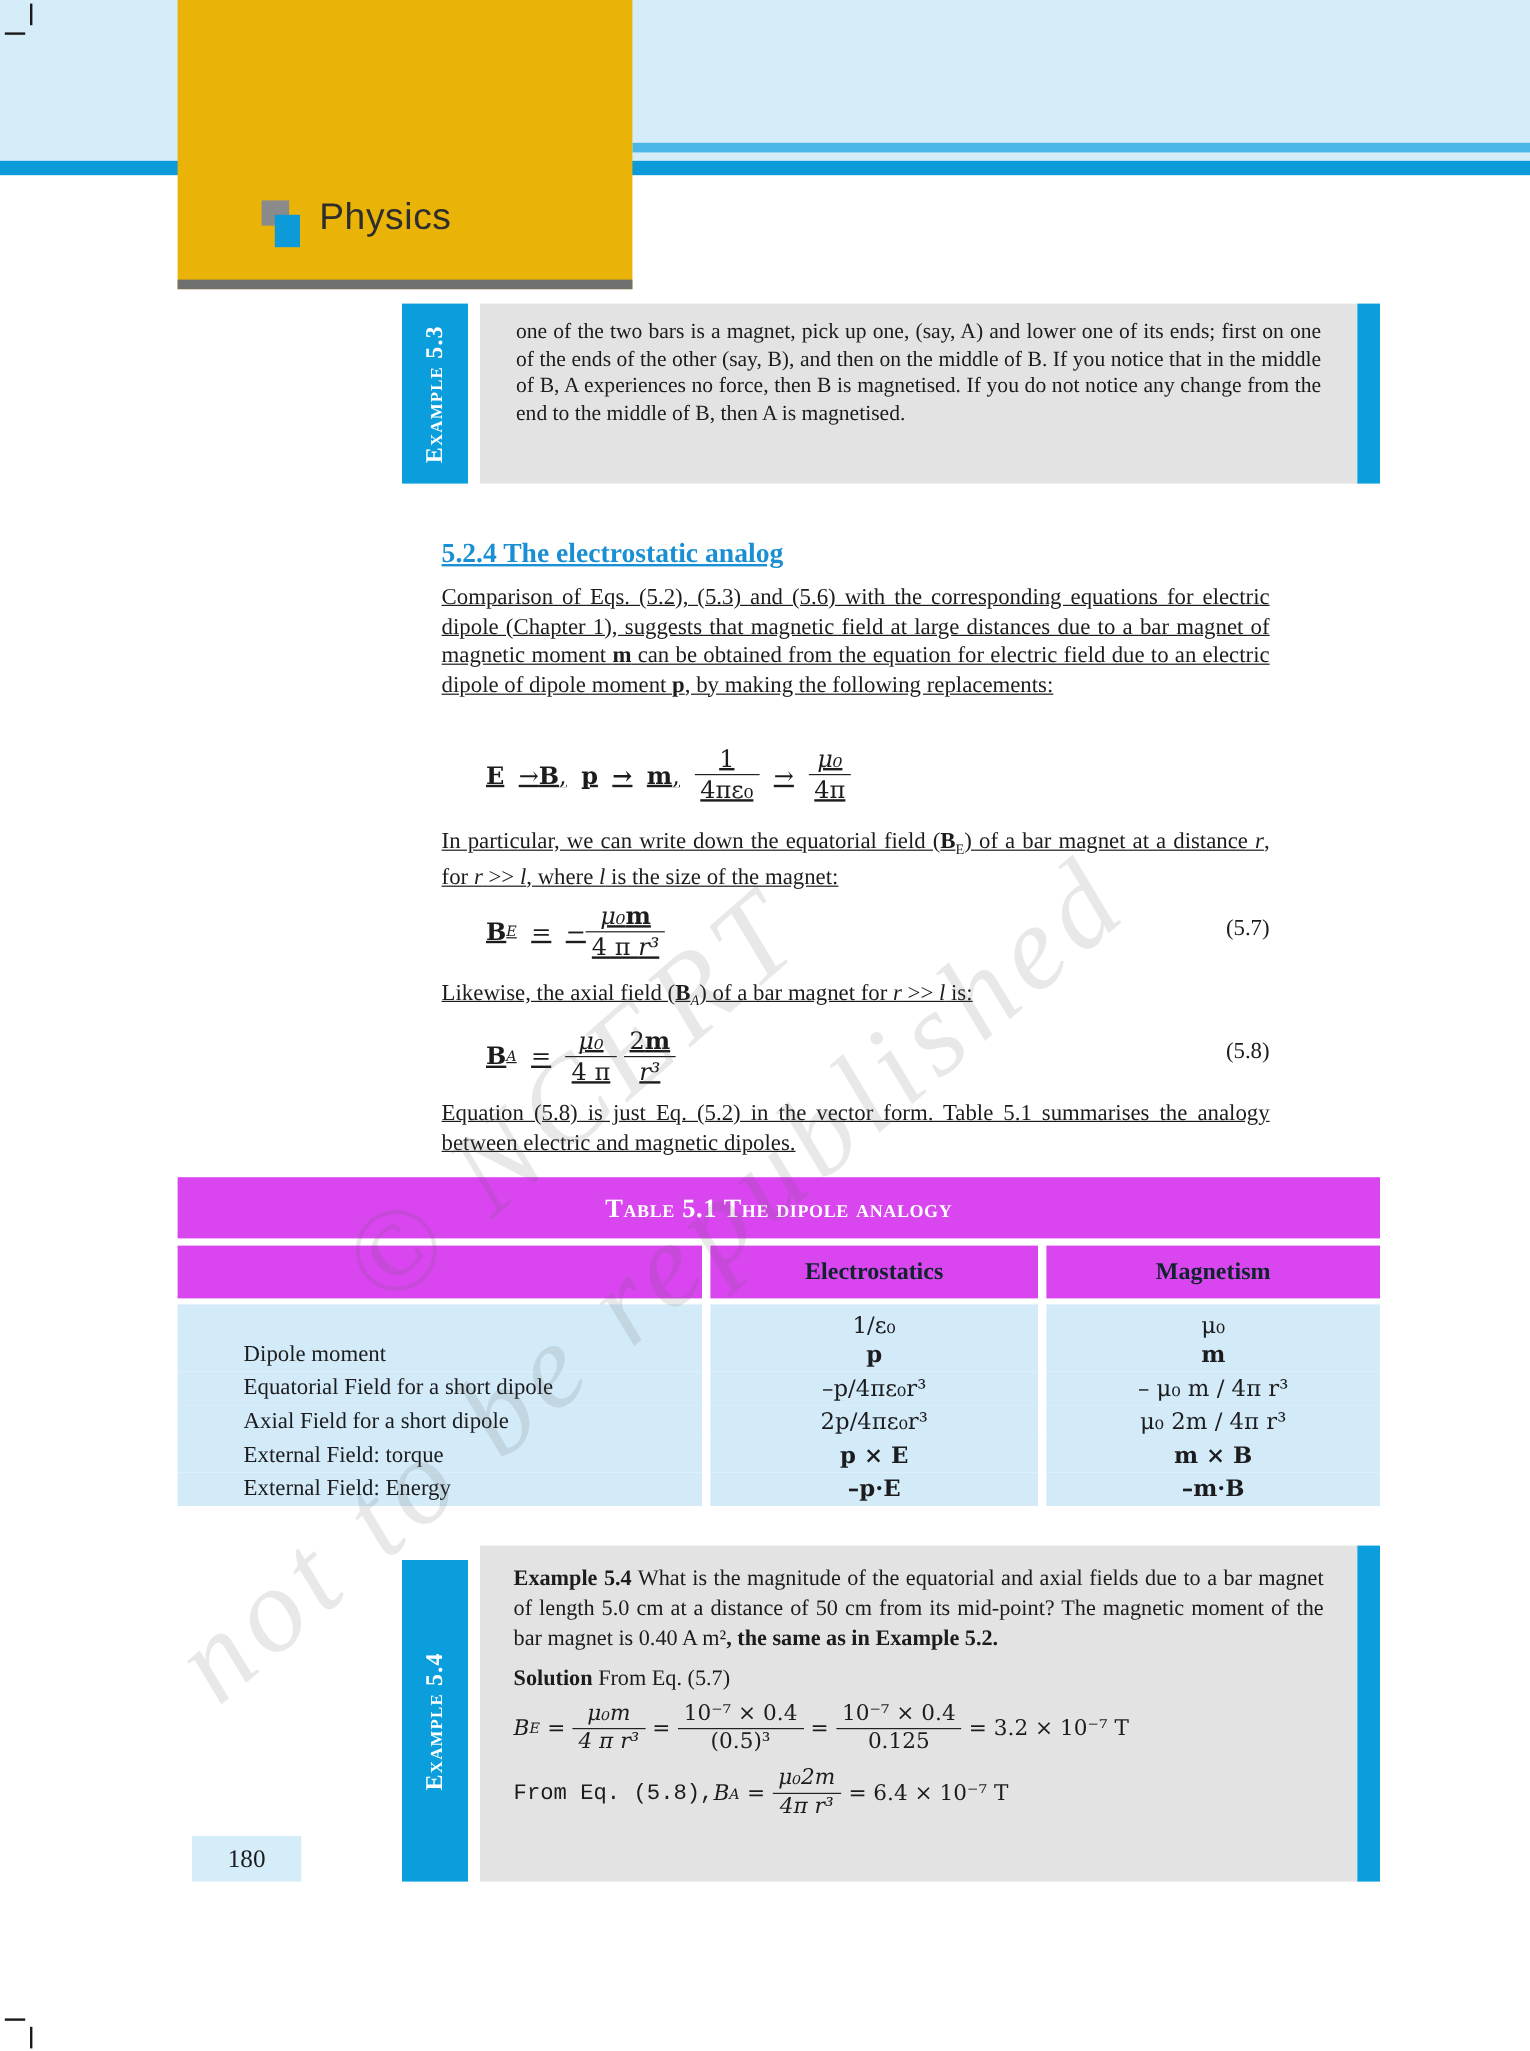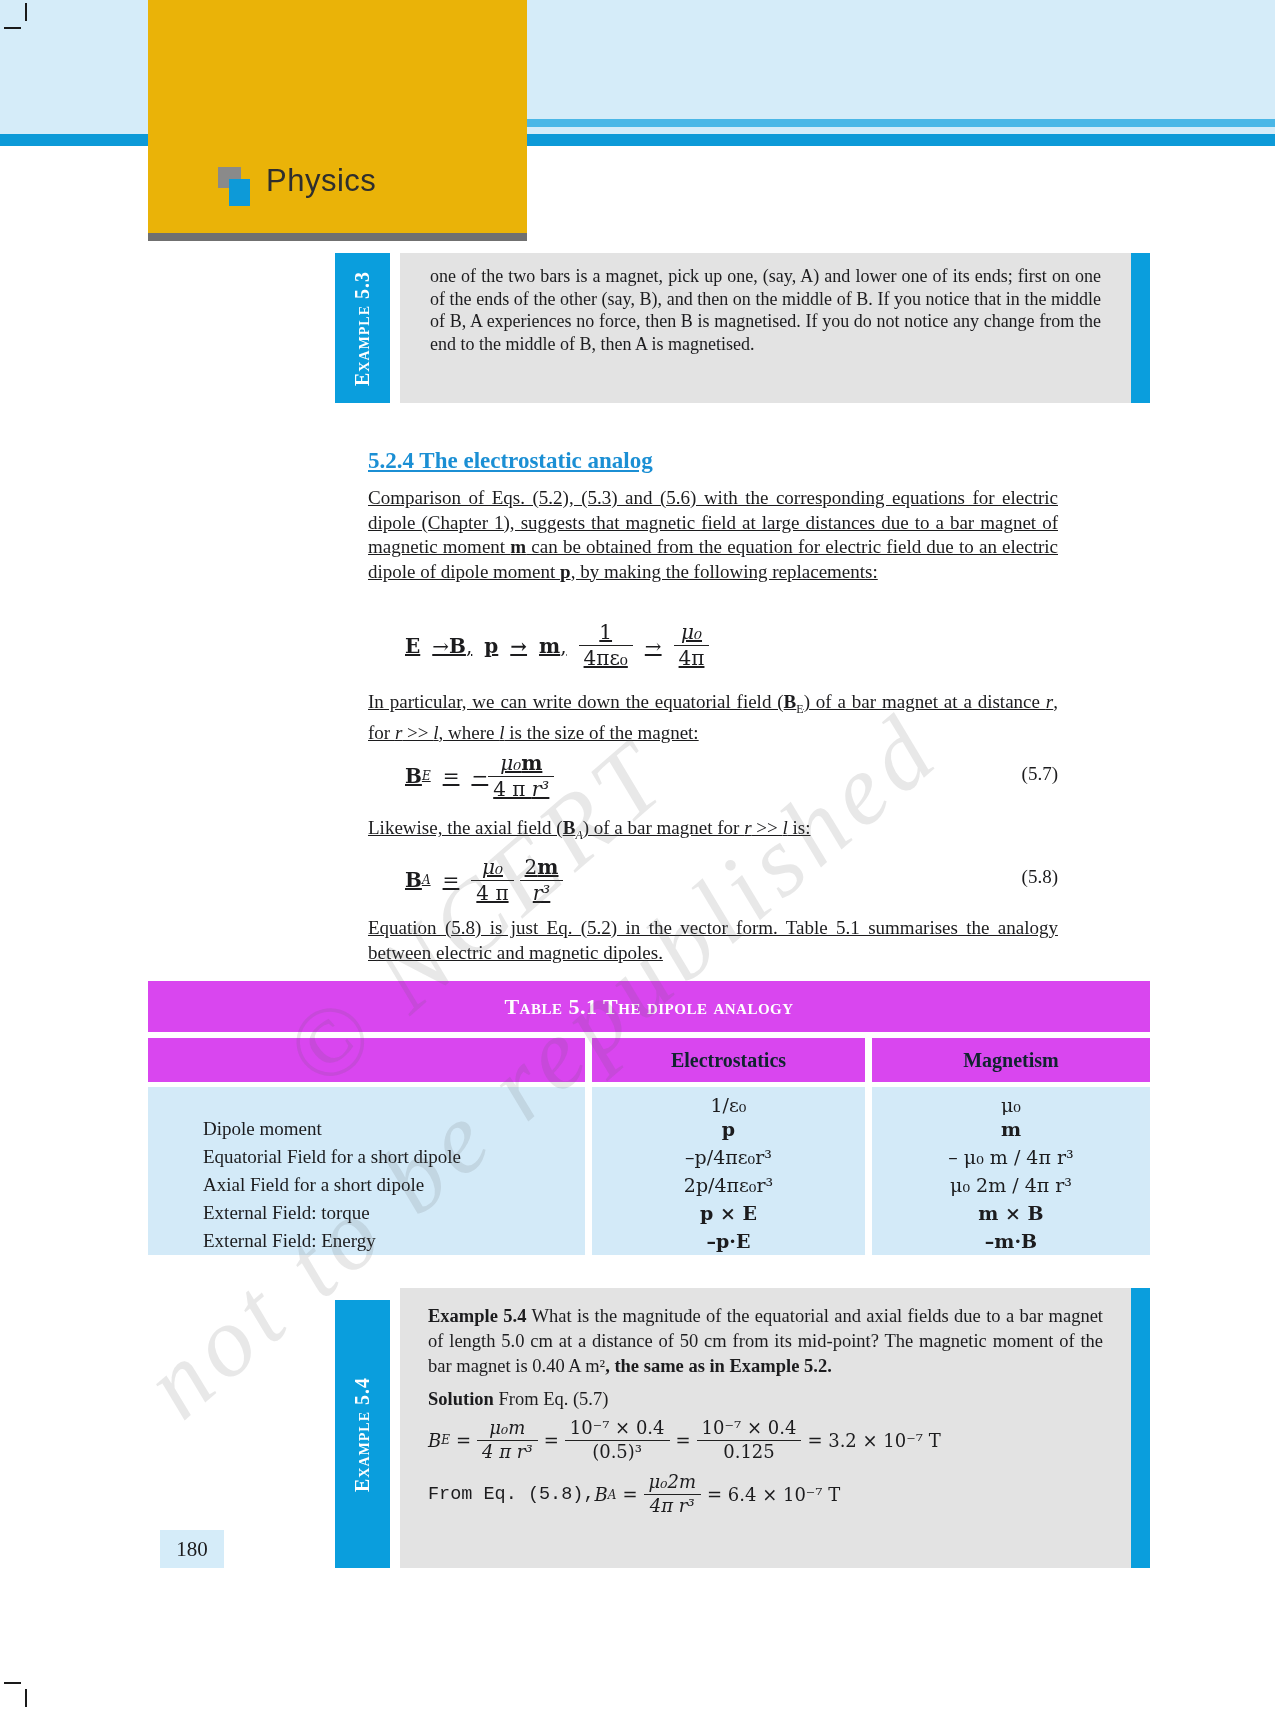--- a/index.html
+++ b/index.html
@@ -56,21 +56,21 @@
   .tbl-body{position:absolute;left:148px;top:1087px;width:1002px;height:183px;display:grid;
      grid-template-columns:437px 273px 278px;grid-auto-rows:28px;column-gap:7px;background:#ffffff;
      padding:0;}
   .tbl-body > div{background:#d3eaf8;font-size:19px;display:flex;align-items:center;}
   .tl{padding-left:55px;}
   .tv{justify-content:center;font-family:"DejaVu Serif", serif;font-size:18px;}
   .tv.b{font-weight:bold;}
   .rowpad-top{padding-top:8px;}
 
   
-  .pageno{position:absolute;left:160px;top:1530px;width:64px;height:38px;background:#d5ecf9;
+  .pageno{position:absolute;left:160px;top:1530px;width:91px;height:38px;background:#d5ecf9;
      display:flex;align-items:center;justify-content:center;font-size:21px;}
   .footer{position:absolute;left:0;top:1648px;width:1275px;text-align:center;
      font-family:"Liberation Sans", sans-serif;font-size:17px;color:#222;}
 
   
   .wm{position:absolute;font-family:"Liberation Serif", serif;font-style:italic;
       color:rgba(95,95,95,0.14);pointer-events:none;z-index:40;white-space:nowrap;
       transform-origin:0 50%;letter-spacing:8px;}
 </style>
 </head>

